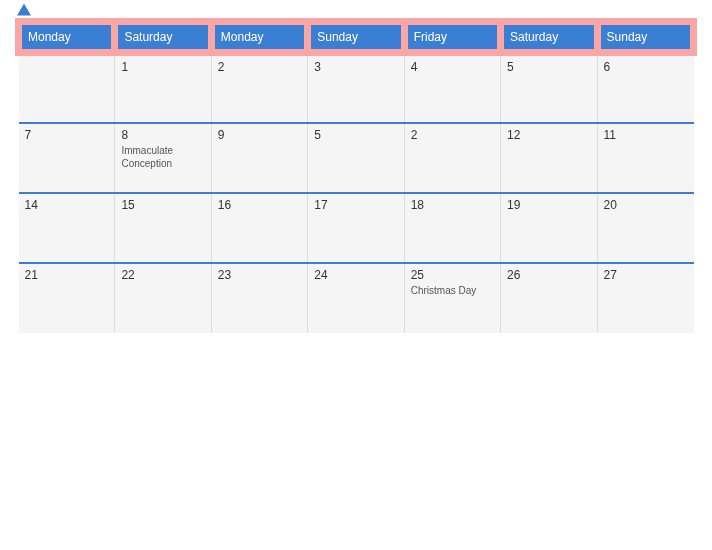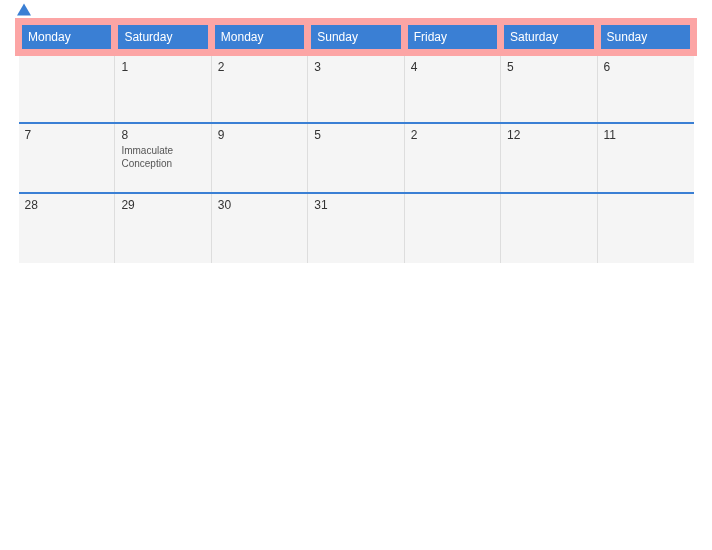--- a/index.html
+++ b/index.html
@@ -183,30 +183,60 @@
           </td>
           <td>
             <span class="day-number">12</span>
           </td>
           <td>
             <span class="day-number">11</span>
           </td>
         </tr>
         <tr>
           <td>
-            <span class="day-number">28</span>
-          </td>
-          <td>
-            <span class="day-number">29</span>
-          </td>
-          <td>
-            <span class="day-number">30</span>
-          </td>
-          <td>
-            <span class="day-number">31</span>
-          </td>
-          <td class="empty-cell"></td>
-          <td class="empty-cell"></td>
-          <td class="empty-cell"></td>
+            <span class="day-number">14</span>
+          </td>
+          <td>
+            <span class="day-number">15</span>
+          </td>
+          <td>
+            <span class="day-number">16</span>
+          </td>
+          <td>
+            <span class="day-number">17</span>
+          </td>
+          <td>
+            <span class="day-number">18</span>
+          </td>
+          <td>
+            <span class="day-number">19</span>
+          </td>
+          <td>
+            <span class="day-number">20</span>
+          </td>
+        </tr>
+        <tr>
+          <td>
+            <span class="day-number">21</span>
+          </td>
+          <td>
+            <span class="day-number">22</span>
+          </td>
+          <td>
+            <span class="day-number">23</span>
+          </td>
+          <td>
+            <span class="day-number">24</span>
+          </td>
+          <td>
+            <span class="day-number">25</span>
+            <span class="holiday">Christmas Day</span>
+          </td>
+          <td>
+            <span class="day-number">26</span>
+          </td>
+          <td>
+            <span class="day-number">27</span>
+          </td>
         </tr>
       </tbody>
   </table>
 </div>
 
 </body></html>

